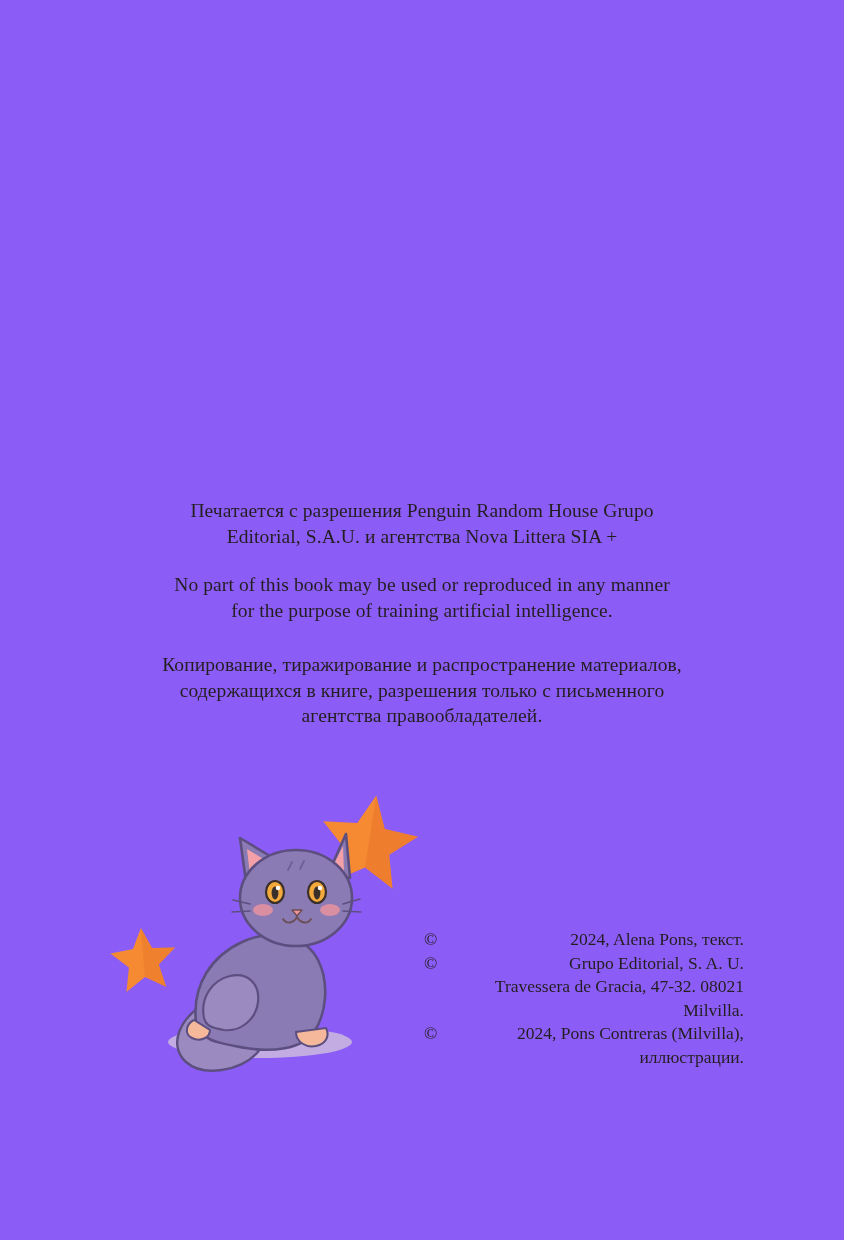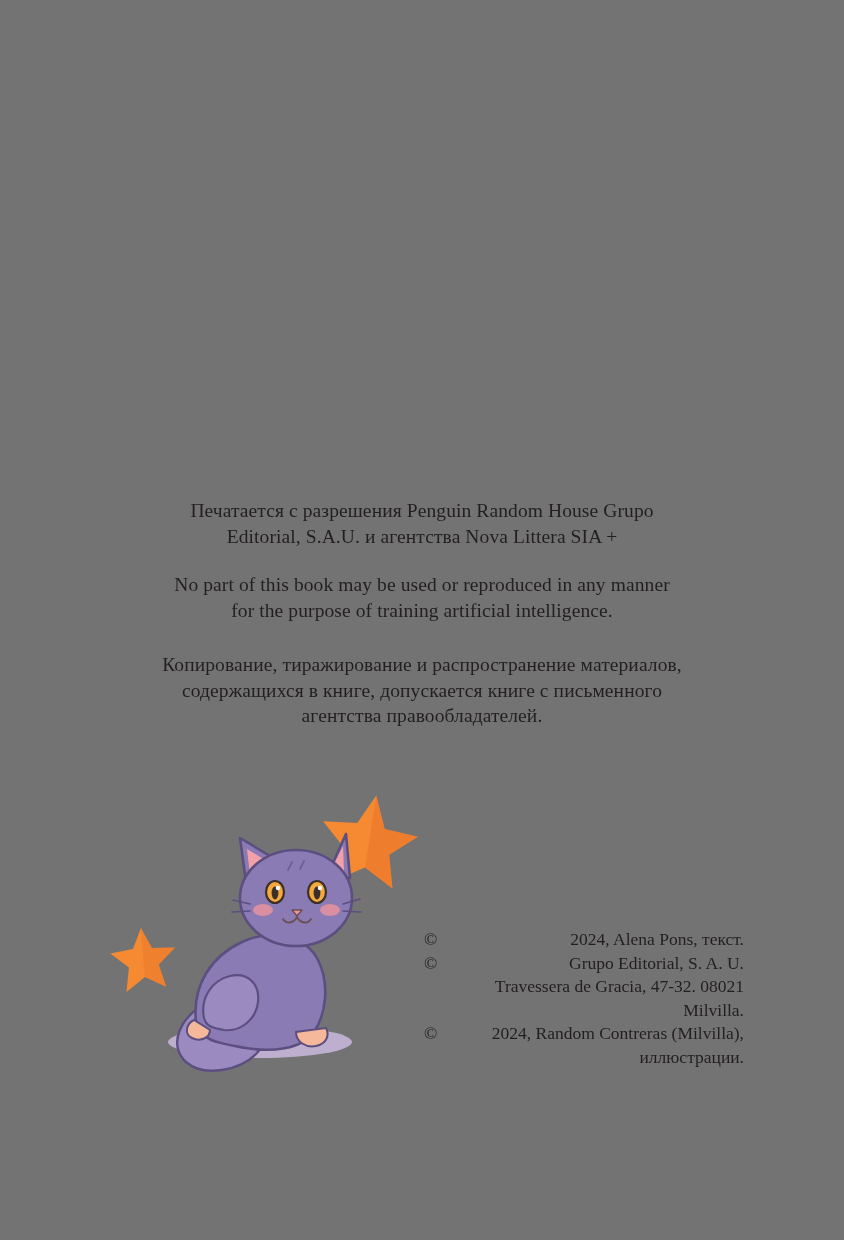--- a/index.html
+++ b/index.html
@@ -12,21 +12,21 @@
     height: 1240px;
     position: relative;
     overflow: hidden;
     font-family: "Liberation Serif", serif;
     color: #231f20;
   }
 
   .page {
     position: absolute;
     inset: 0;
-    background: #737373;
+    background: #8b5cf6;
   }
 
   
   .legal-block {
     position: absolute;
     left: 110px;
     top: 498px;
     width: 624px;
     text-align: center;
   }
@@ -85,21 +85,21 @@
       <span class="line">Editorial, S.A.U. и агентства Nova Littera SIA +</span>
     </p>
 
     <p class="legal-para">
       <span class="line">No part of this book may be used or reproduced in any manner</span>
       <span class="line">for the purpose of training artificial intelligence.</span>
     </p>
 
     <p class="legal-para">
       <span class="line">Копирование, тиражирование и распространение материалов,</span>
-      <span class="line">содержащихся в книге, допускается книге с письменного</span>
+      <span class="line">содержащихся в книге, разрешения только с письменного</span>
       <span class="line">агентства правообладателей.</span>
     </p>
 
   </div>
 
   <div class="copyright-block">
 
     <div class="copy-item">
       <span class="copy-mark">©</span>
       <span class="copy-text">
@@ -112,21 +112,21 @@
       <span class="copy-text">
         <span class="line">Grupo Editorial, S. A. U.</span>
         <span class="line">Travessera de Gracia, 47-32. 08021</span>
         <span class="line">Milvilla.</span>
       </span>
     </div>
 
     <div class="copy-item">
       <span class="copy-mark">©</span>
       <span class="copy-text">
-        <span class="line">2024, Random Contreras (Milvilla),</span>
+        <span class="line">2024, Pons Contreras (Milvilla),</span>
         <span class="line">иллюстрации.</span>
       </span>
     </div>
 
   </div>
 
   <div class="illustration">
     <svg width="330" height="340" viewBox="0 0 330 340" xmlns="http://www.w3.org/2000/svg">
 
       <g>

